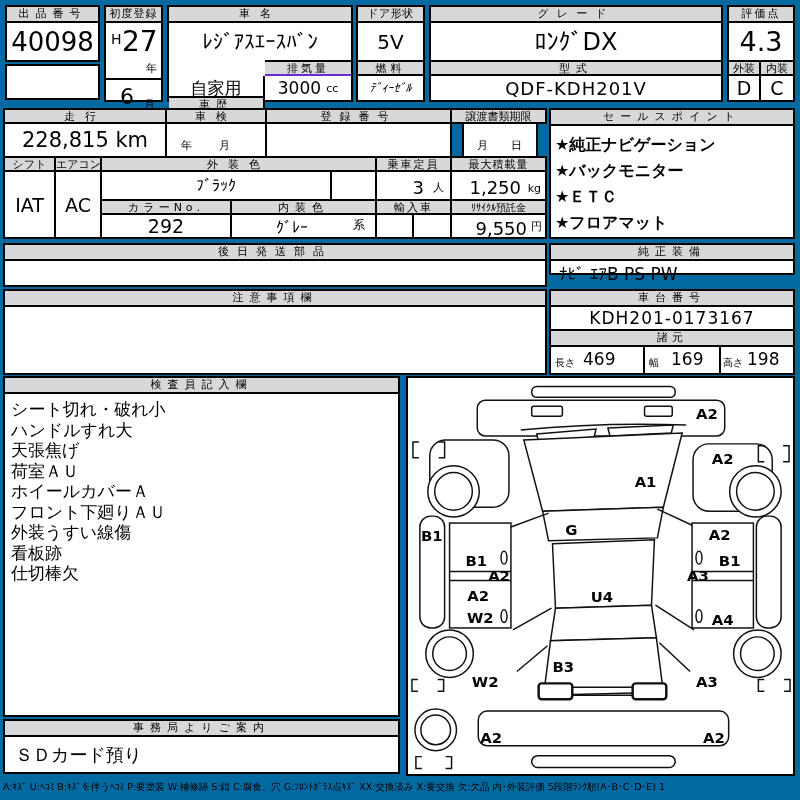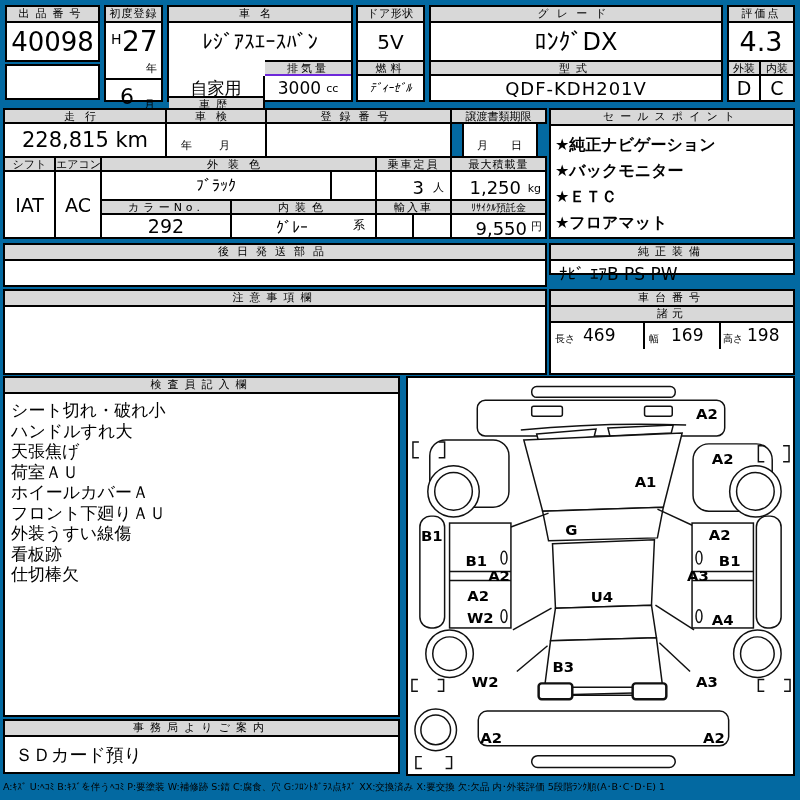--- a/index.html
+++ b/index.html
@@ -158,40 +158,41 @@
     <div class="hdr ls6">純正装備</div>
     <div style="padding:3px 0 0 8px;font-size:17px;white-space:nowrap;">ﾅﾋﾞ ｴｱB PS PW</div>
   </div>
 
   <div class="box" style="left:3px;top:289px;width:544px;height:86px;">
     <div class="hdr ls6">注意事項欄</div>
   </div>
 
   <div class="box" style="left:549px;top:289px;width:246px;height:86px;">
     <div class="hdr ls6">車台番号</div>
+    <div class="center" style="height:24px;border-bottom:2px solid #000;font-size:17px;letter-spacing:1px;box-sizing:border-box;">KDH201-0173167</div>
     <div class="hdr ls4">諸元</div>
     <div class="rel" style="height:26px;">
       <div class="abs" style="left:0;top:0;width:94px;height:100%;border-right:2px solid #000;">
         <span class="abs" style="left:4px;bottom:3px;font-size:10px;">長さ</span>
         <span class="abs" style="left:32px;top:2px;font-size:17px;">469</span>
       </div>
       <div class="abs" style="left:94px;top:0;width:76px;height:100%;border-right:2px solid #000;">
         <span class="abs" style="left:4px;bottom:3px;font-size:10px;">幅</span>
         <span class="abs" style="left:26px;top:2px;font-size:17px;">169</span>
       </div>
       <div class="abs" style="left:170px;top:0;width:72px;height:100%;">
         <span class="abs" style="left:2px;bottom:3px;font-size:10px;">高さ</span>
         <span class="abs" style="left:26px;top:2px;font-size:17px;">198</span>
       </div>
     </div>
   </div>
 
   <div class="box" style="left:3px;top:376px;width:397px;height:341px;">
     <div class="hdr ls6">検査員記入欄</div>
-    <div style="padding:6px 6px 0 6px;font-size:17px;line-height:20.5px;">
+    <div style="padding:6px 6px 0 6px;font-size:17px;line-height:20.5px;font-family:Liberation Serif, serif;">
       <div class="list-item">シート切れ・破れ小</div>
       <div class="list-item">ハンドルすれ大</div>
       <div class="list-item">天張焦げ</div>
       <div class="list-item">荷室ＡＵ</div>
       <div class="list-item">ホイールカバーＡ</div>
       <div class="list-item">フロント下廻りＡＵ</div>
       <div class="list-item">外装うすい線傷</div>
       <div class="list-item">看板跡</div>
       <div class="list-item">仕切棒欠</div>
     </div>

